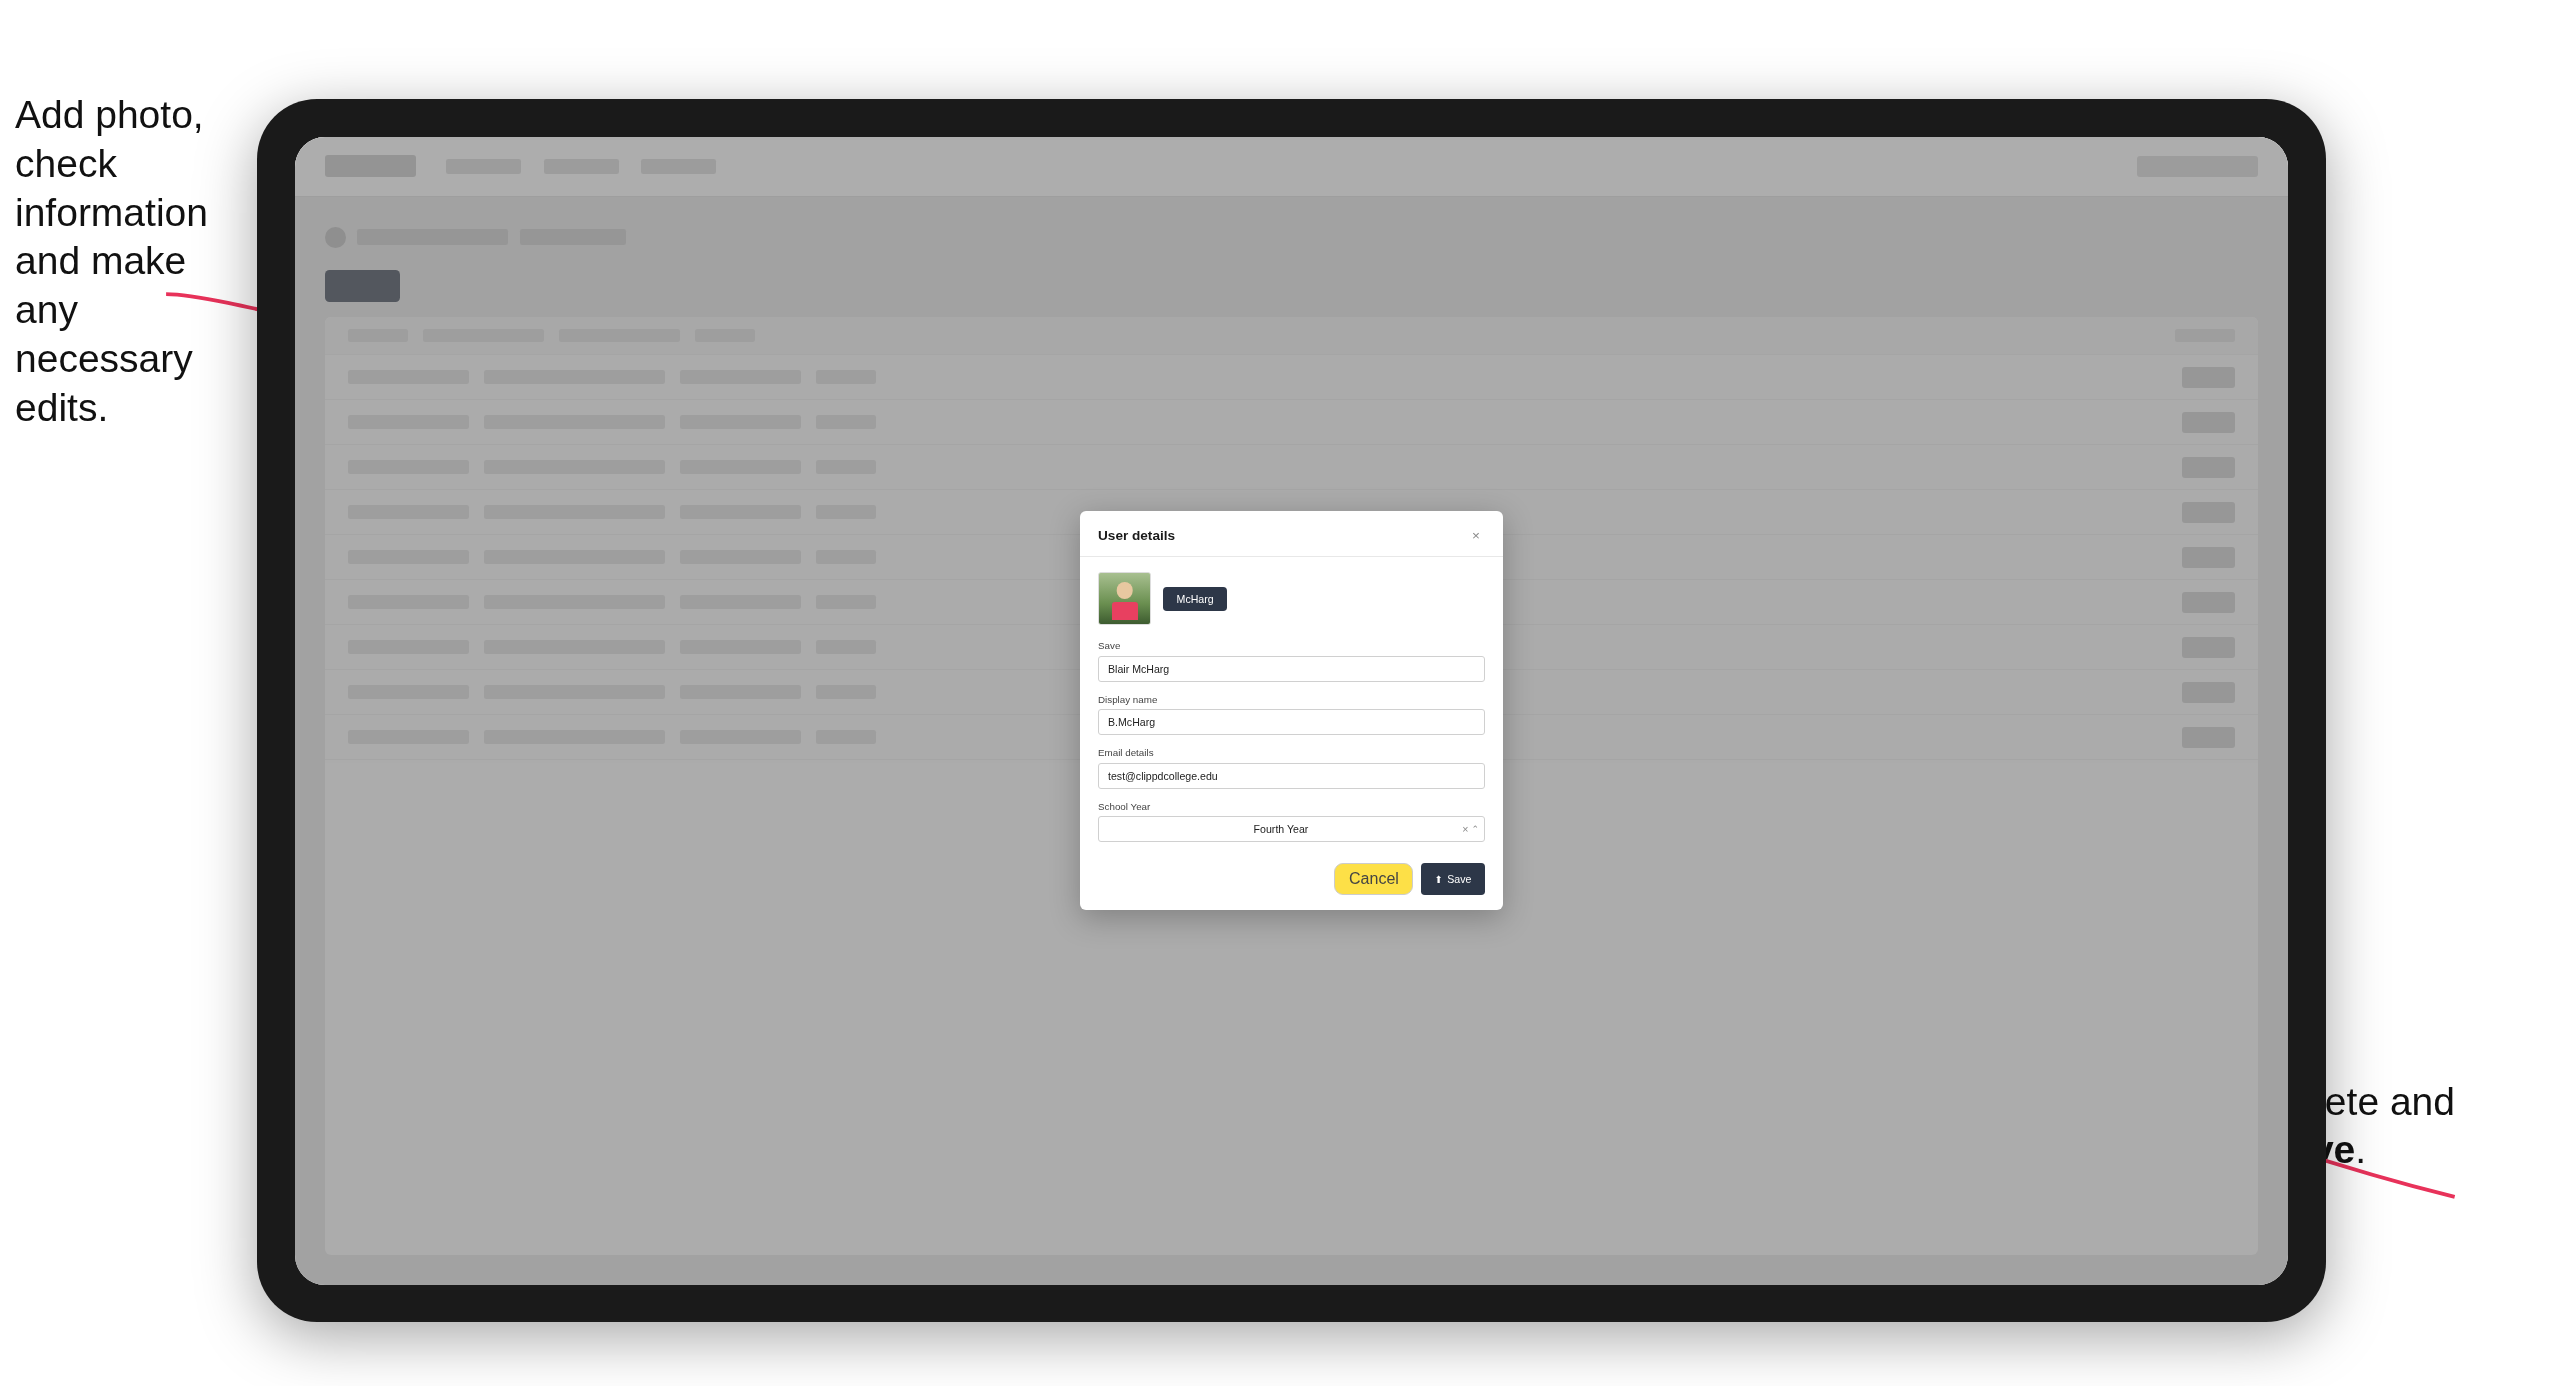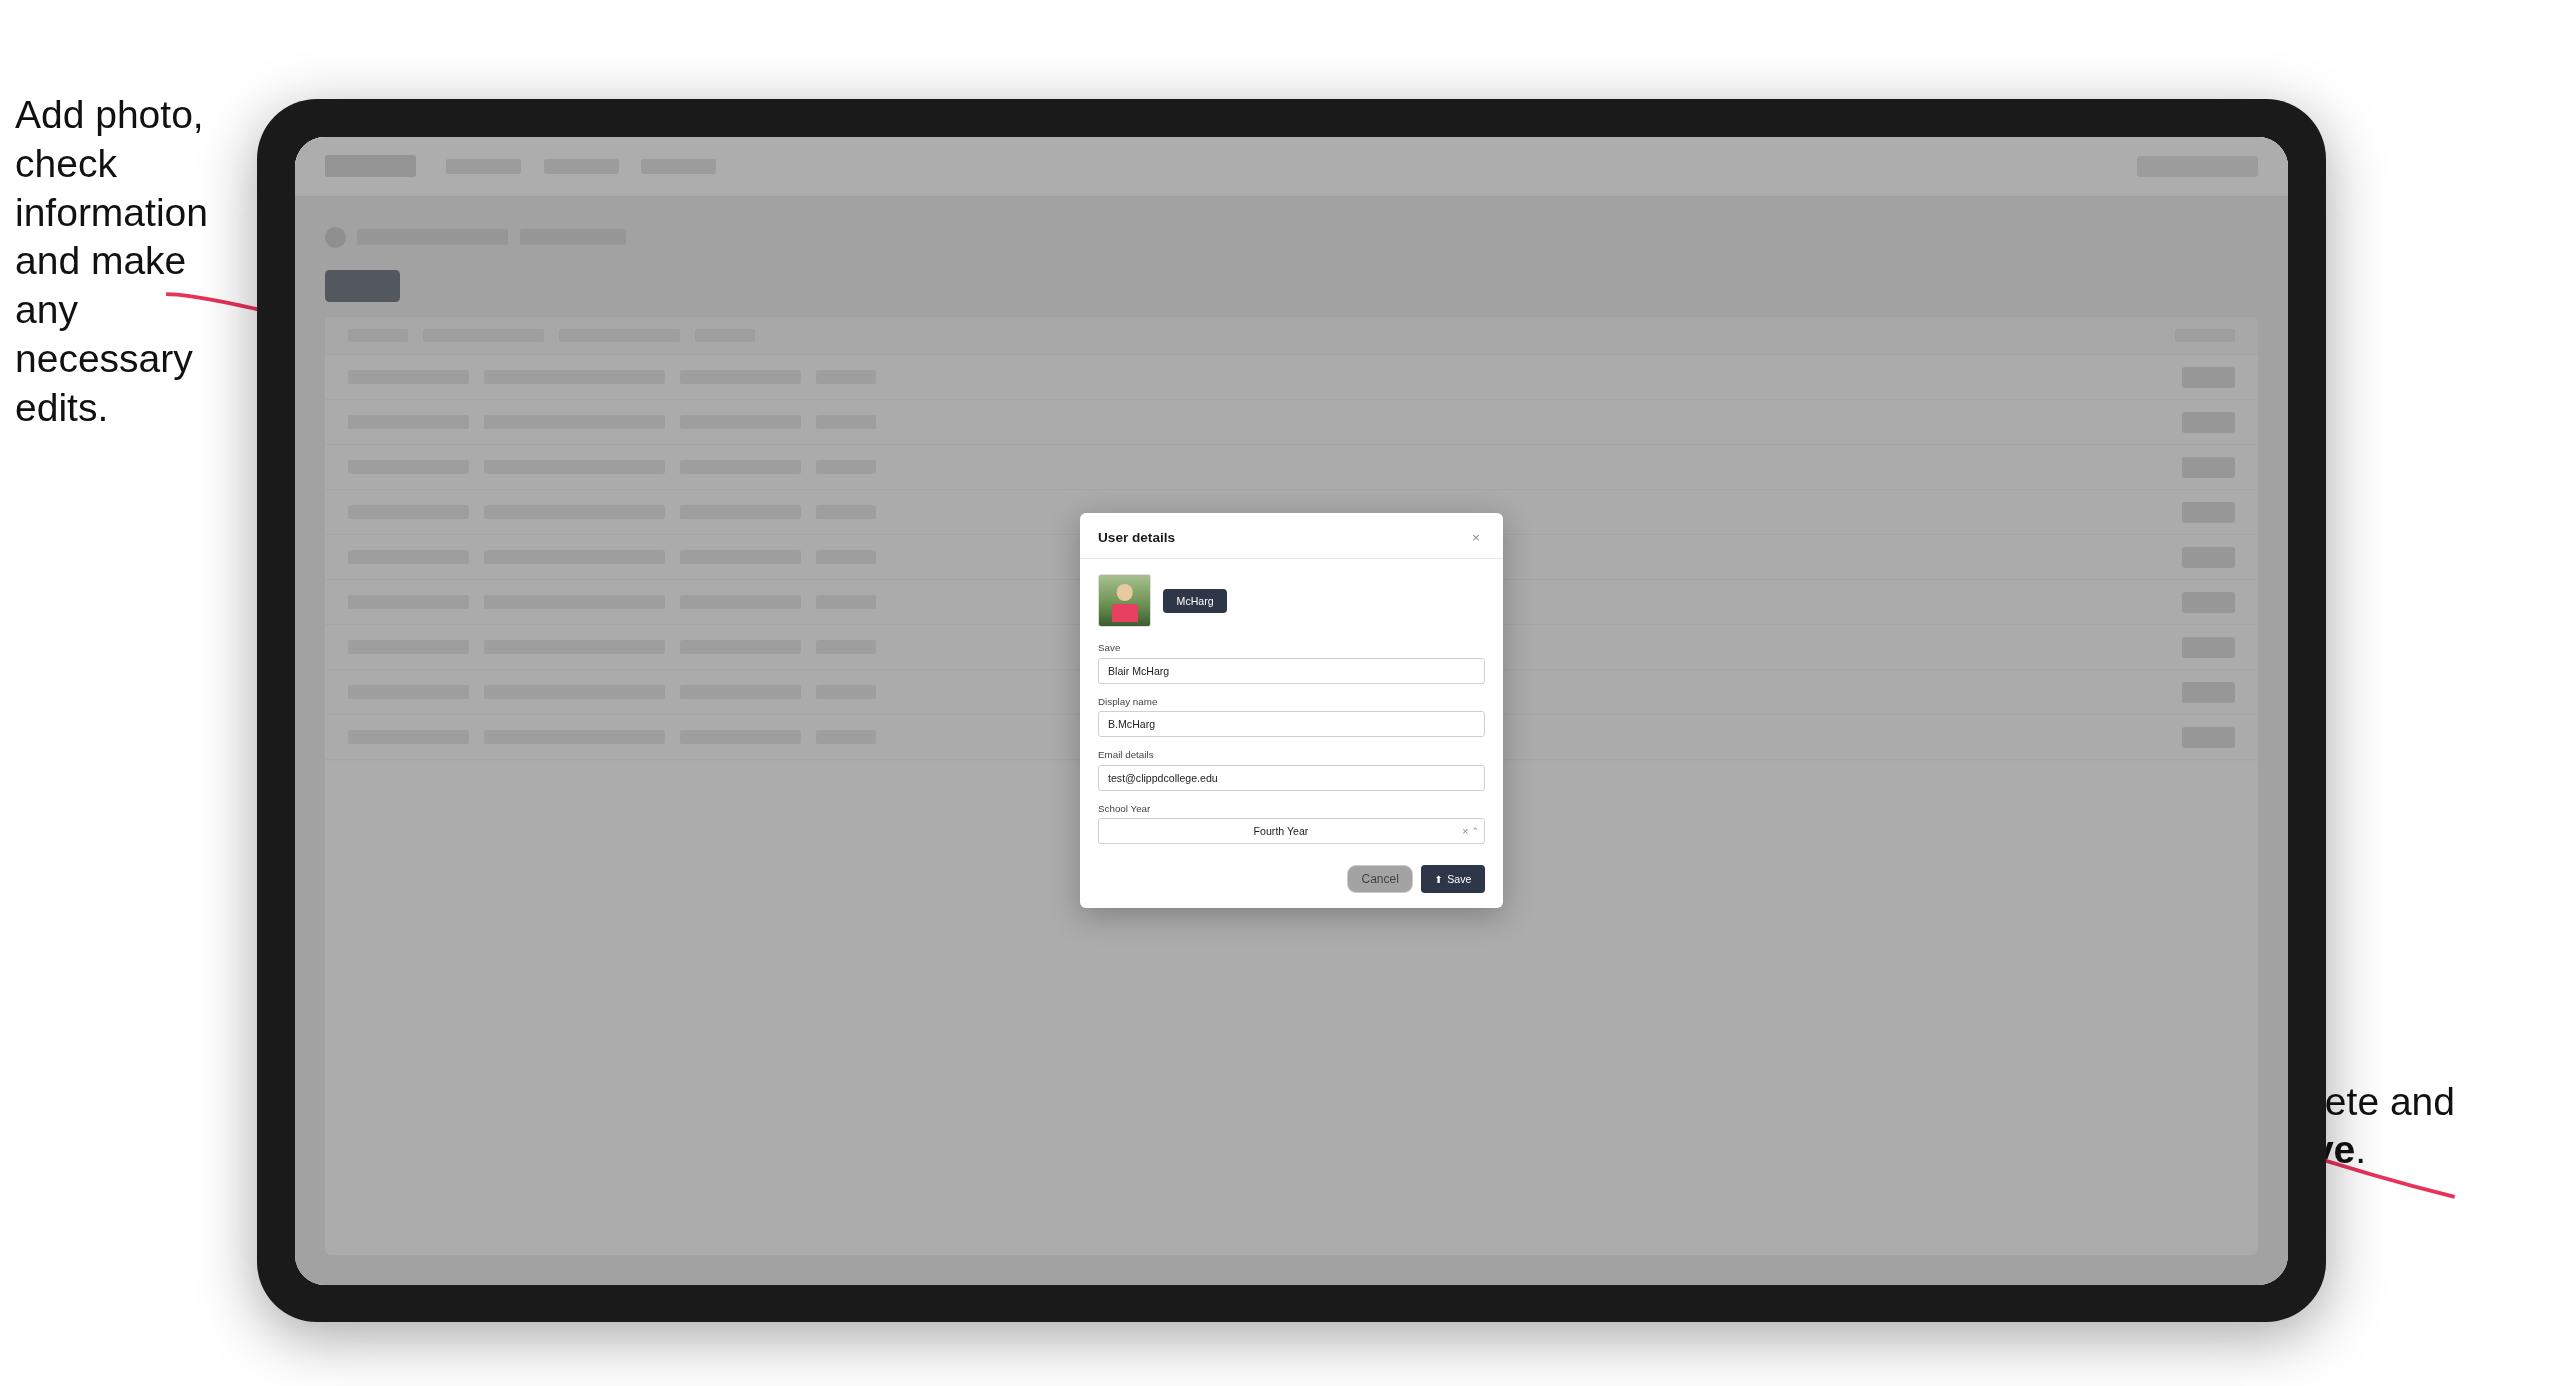--- a/index.html
+++ b/index.html
@@ -372,25 +372,25 @@
     
     .modal-footer {
       display: flex;
       justify-content: flex-end;
       gap: 7.5px;
       padding: 3px 18px 15px;
     }
 
     .btn-cancel {
       padding: 6px 13.6px;
-      background: #a3a3a3;
+      background: #fde047;
       color: #444;
       border: 0.8px solid #ccc;
       border-radius: 9px;
-      font-size: 12px;
+      font-size: 16px;
       cursor: pointer;
     }
 
     .btn-save {
       padding: 6px 13.6px;
       background: #2d3748;
       color: #fff;
       border: none;
       border-radius: 3.8px;
       font-size: 10.6px;

